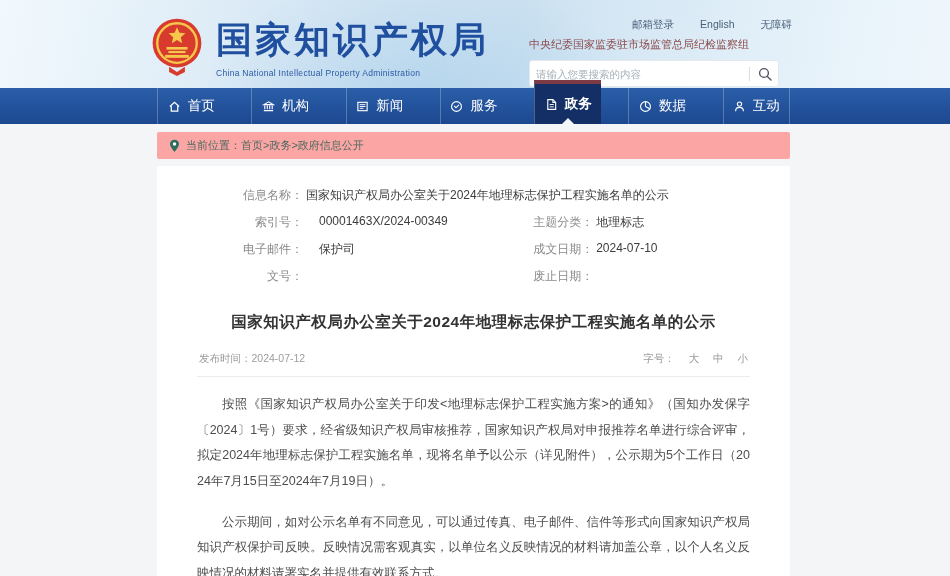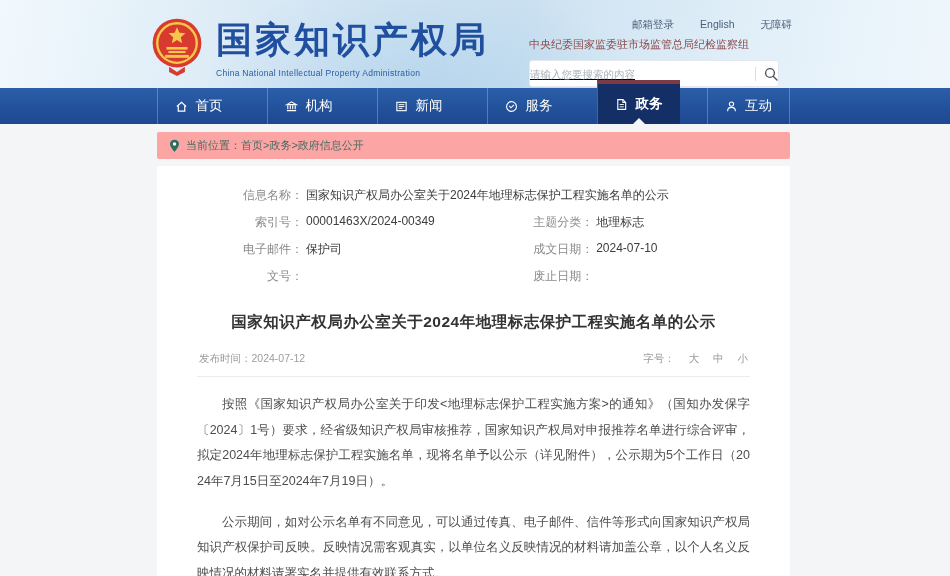--- a/index.html
+++ b/index.html
@@ -16,21 +16,21 @@
   .brand { position:absolute; left:150px; top:16px; display:flex; align-items:center; gap:12px; cursor:pointer; }
   .emblem { width:54px; height:58px; }
   .brand-text .cn { font-size:36px; font-weight:bold; color:#1f4f9e; letter-spacing:3px; }
   .brand-text .en { font-size:8.5px; color:#2a5aa3; letter-spacing:.3px; margin-top:3px; }
 
   .header-right { position:absolute; right:158px; top:18px; width:250px; }
   .top-links { display:flex; justify-content:flex-end; gap:26px; font-size:10.5px; color:#4a5f78; }
   .top-links span { cursor:pointer; }
   .dept-line { margin-top:5px; font-size:11px; color:#8c4b4b; white-space:nowrap; text-align:left; margin-left:-13px; }
   .searchbox { margin-top:8px; margin-left:-13px; width:250px; height:27px; background:#fff;
-    border:1px solid #e3e9ef; border-radius:3px; display:flex; align-items:center; padding:0 0;text-decoration:underline; }
+    border:1px solid #e3e9ef; border-radius:3px; display:flex; align-items:center; padding:0 6px; }
   .searchbox input { flex:1; border:none; outline:none; font-size:10.5px; color:#444;
     font-family:"Liberation Sans","DejaVu Sans",sans-serif; }
   .searchbox input::placeholder { color:#a8b0b8; }
   .search-divider { width:1px; height:14px; background:#ddd; margin:0 8px; }
 
   
   .nav { position:relative; height:36px; background:linear-gradient(180deg,#2b5ea9,#1c4890); }
   .nav-inner { margin-left:157px; width:633px; height:36px; display:flex;gap:27px; }
   .nav-item { width:90.4px; height:36px; display:flex; align-items:center; justify-content:center; gap:7px;
     color:#fff; font-size:13.5px; border-left:1px solid rgba(255,255,255,.25); cursor:pointer; }
@@ -47,21 +47,21 @@
     display:flex; align-items:center; padding-left:12px; font-size:11px; color:#4c6a60; }
   .crumb-bar svg { margin-right:6px; }
   .crumb-path { cursor:pointer; }
 
   
   .card { margin:7px 0 0 157px; width:633px; height:414px; background:#fff; border-radius:2px;
     padding:16px 40px 0 40px; overflow:hidden; }
 
   .meta { font-size:12px; }
   .meta-row { display:flex; min-height:27px; align-items:center; }
-  .m-col1 { flex:0 0 55%; display:flex; }
+  .m-col1 { flex:0 0 55%; display:flex;gap:13px; }
   .m-col2 { flex:0 0 45%; display:flex; }
   .m-full { flex:1 1 100%; display:flex; }
   .m-label { flex:0 0 106px; text-align:right; color:#8a8a8a; }
   .m-label2 { flex:0 0 92px; text-align:right; color:#8a8a8a; }
   .m-value { color:#3c3c3c; margin-left:3px; }
 
   .doc-title { margin-top:22px; text-align:center; font-size:15.5px; font-weight:bold;
     color:#333; letter-spacing:.5px; }
 
   .pub-row { margin-top:19px; display:flex; justify-content:space-between; align-items:center;
@@ -143,20 +143,27 @@
       <svg width="13" height="13" viewBox="0 0 14 14">
         <path d="M3 1.8 H8.5 L11.5 4.8 V12.2 H3 Z" fill="none" stroke="#fff" stroke-width="1.2"></path>
         <path d="M8.5 1.8 V4.8 H11.5" fill="none" stroke="#fff" stroke-width="1.2"></path>
         <line x1="5" y1="7" x2="9.5" y2="7" stroke="#fff" stroke-width="1"></line>
         <line x1="5" y1="9.5" x2="9.5" y2="9.5" stroke="#fff" stroke-width="1"></line>
       </svg>
       <span>政务</span>
     </div>
     <div class="nav-item">
       <svg width="13" height="13" viewBox="0 0 14 14">
+        <circle cx="7" cy="7" r="5.3" fill="none" stroke="#fff" stroke-width="1.2"></circle>
+        <path d="M7 7 V1.7 M7 7 L11.5 9.5" fill="none" stroke="#fff" stroke-width="1.2"></path>
+      </svg>
+      <span>数据</span>
+    </div>
+    <div class="nav-item">
+      <svg width="13" height="13" viewBox="0 0 14 14">
         <circle cx="7" cy="4.4" r="2.3" fill="none" stroke="#fff" stroke-width="1.2"></circle>
         <path d="M2.8 12 C2.8 9.3 4.6 7.9 7 7.9 C9.4 7.9 11.2 9.3 11.2 12" fill="none" stroke="#fff" stroke-width="1.2"></path>
       </svg>
       <span>互动</span>
     </div>
   </div>
 </div>
 
 <div class="crumb-bar">
   <svg width="11" height="14" viewBox="0 0 11 14">

